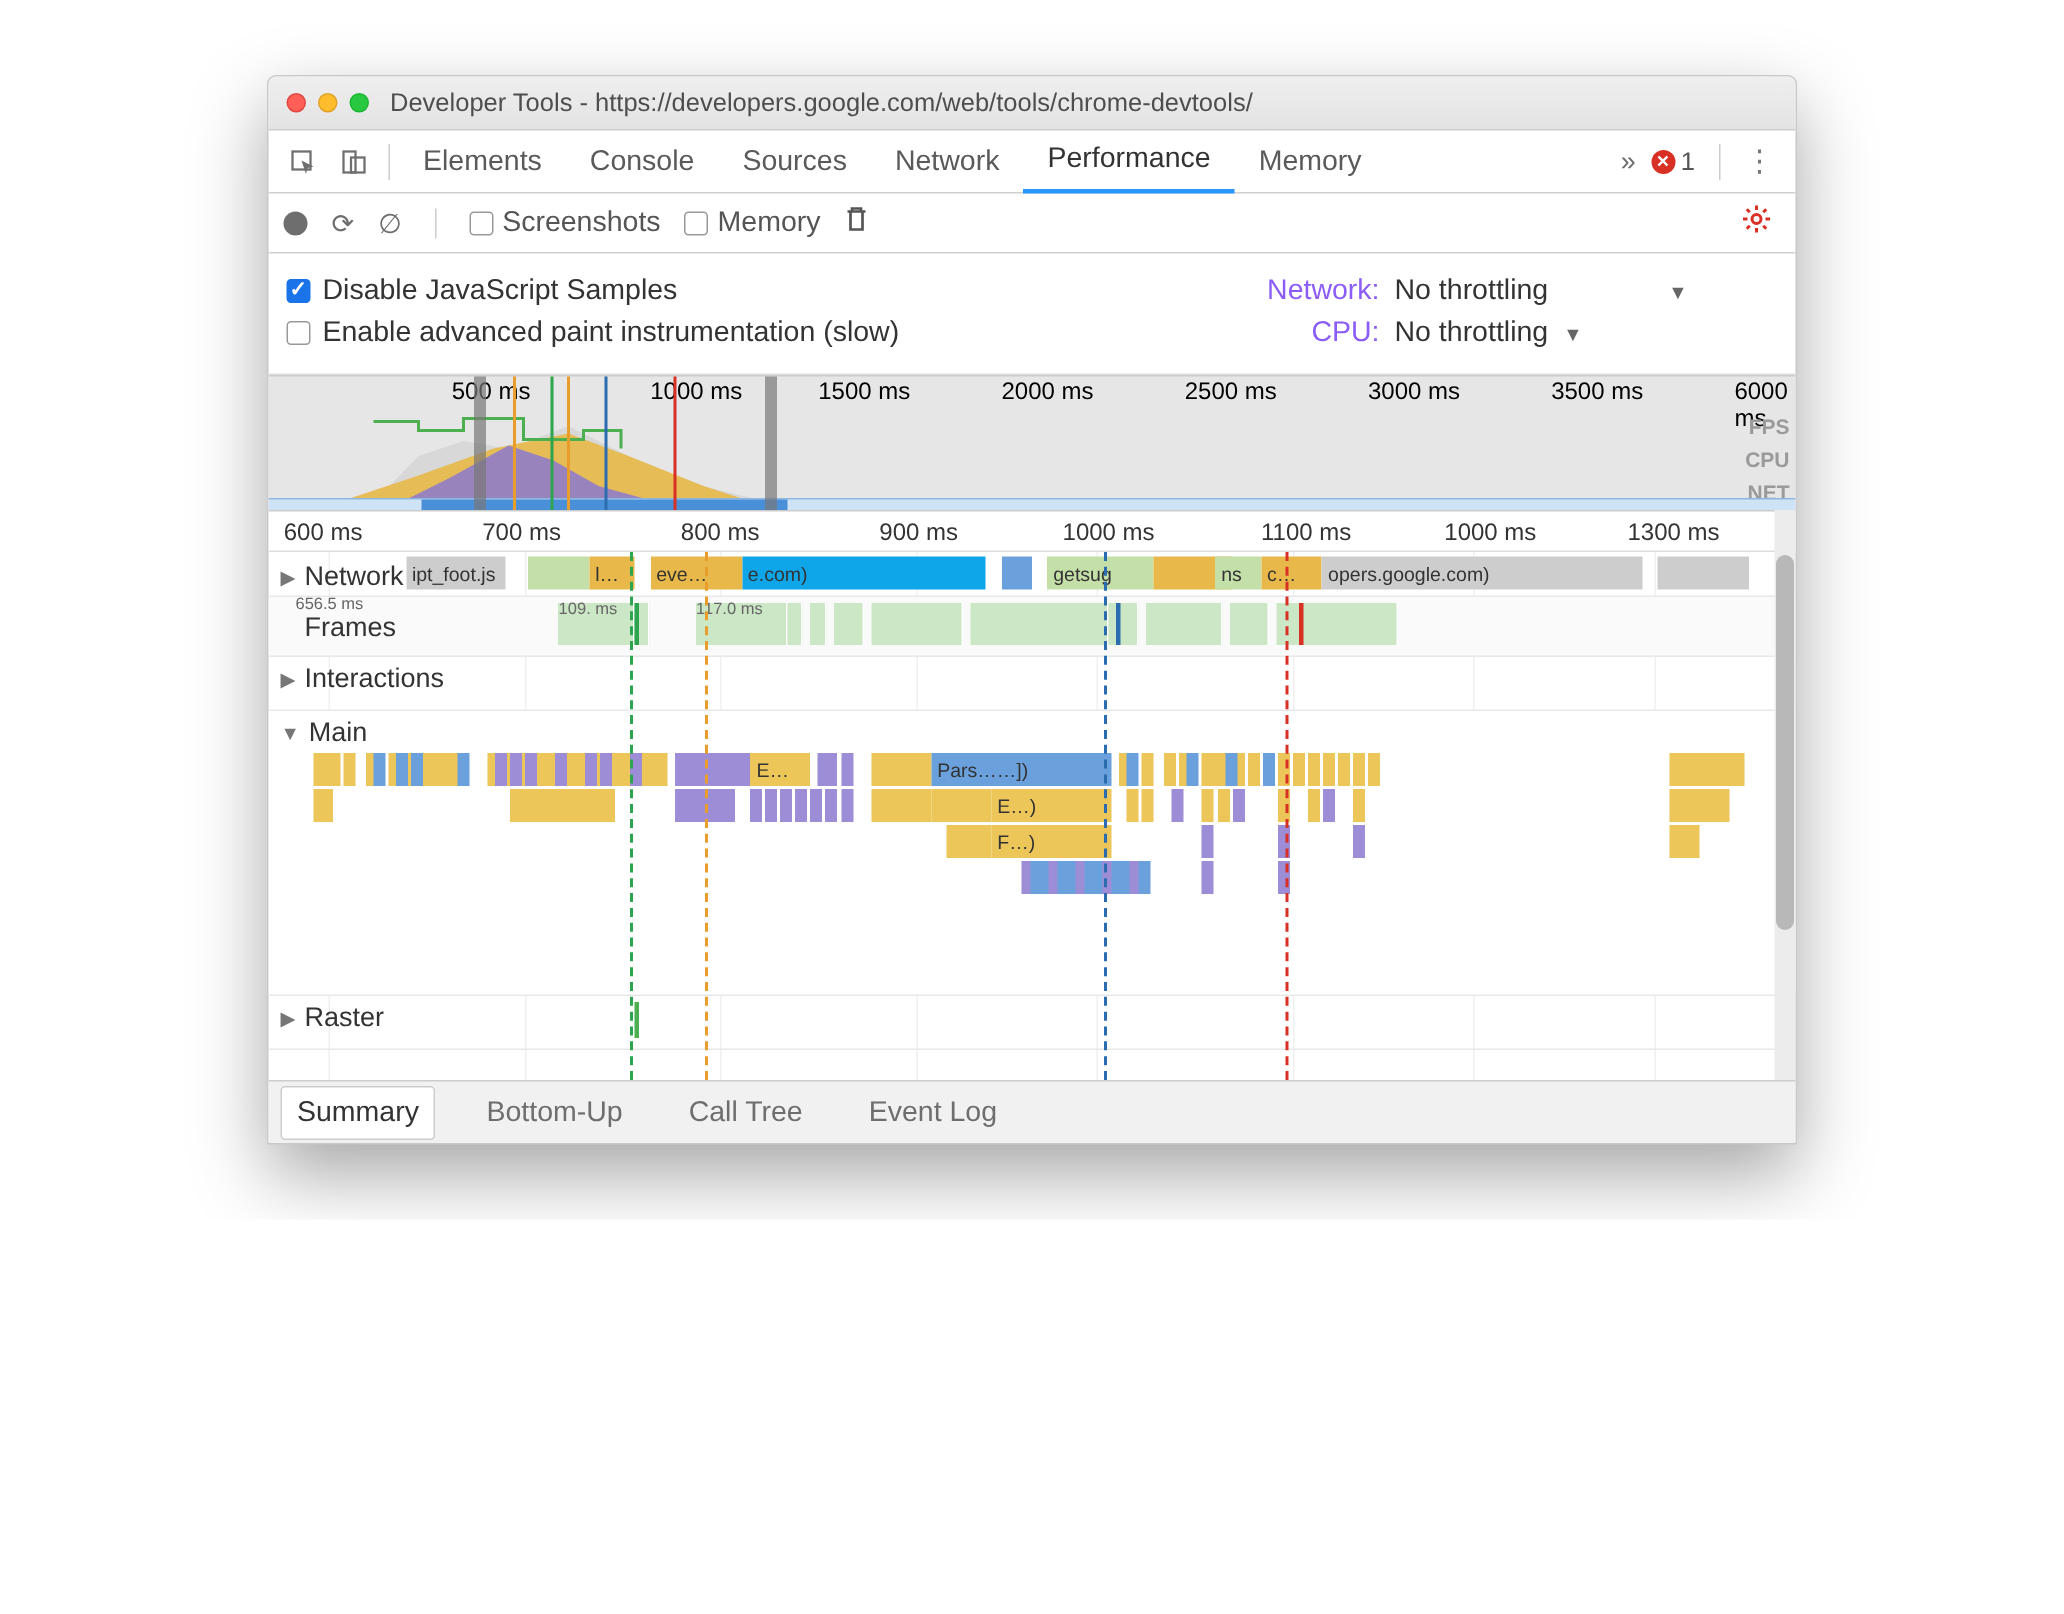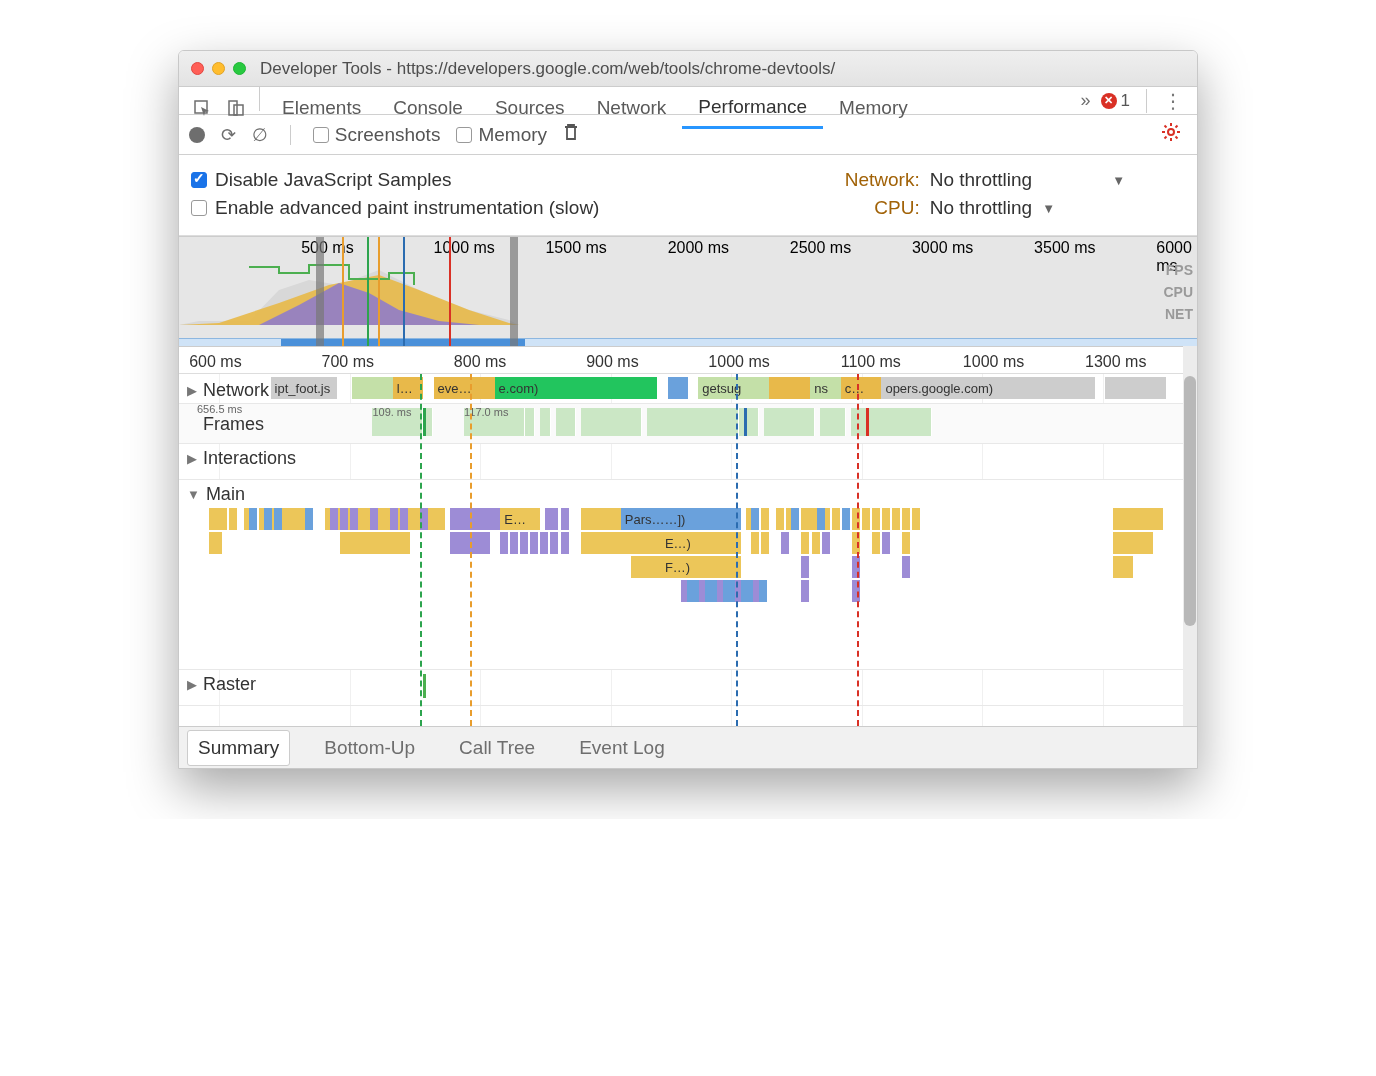--- a/index.html
+++ b/index.html
@@ -5,21 +5,21 @@
 * { box-sizing: border-box; margin: 0; padding: 0; font-family: -apple-system, BlinkMacSystemFont, "Segoe UI", Helvetica, Arial, sans-serif; }
 body { background: #fff; }
 .window { width: 1020px; margin: 50px auto; border: 1px solid #c8c8c8; border-radius: 6px 6px 0 0; box-shadow: 0 20px 50px rgba(0,0,0,0.35); background: #fff; overflow: hidden; }
 .titlebar { height: 36px; background: linear-gradient(#efefef,#e3e3e3); border-bottom: 1px solid #ccc; display: flex; align-items: center; padding: 0 12px; }
 .traffic { display: flex; gap: 8px; margin-right: 14px; }
 .traffic span { width: 13px; height: 13px; border-radius: 50%; display: inline-block; }
 .tl-close { background:#ff5f57; border:1px solid #e14640; }
 .tl-min { background:#ffbd2e; border:1px solid #e1a325; }
 .tl-max { background:#28c940; border:1px solid #1db634; }
 .titlebar-title { color:#4e4e4e; font-size:17px; white-space:nowrap; }
-.tabbar { height: 28px; border-bottom: 1px solid #d0d0d0; display:flex; padding: 0 6px; gap: 0; }
+.tabbar { height: 42px; border-bottom: 1px solid #d0d0d0; display:flex; align-items:center; padding: 0 6px; gap: 0; }
 .tb-icon { width: 34px; height: 42px; display:flex; align-items:center; justify-content:center; color:#6e6e6e; }
 .tb-sep { width:1px; height:24px; background:#ccc; margin:0 6px; }
 .tab { padding: 0 16px; height:42px; display:flex; align-items:center; color:#5a5a5a; cursor:pointer; font-size:19px; }
 .tab.active { color:#333; border-bottom:3px solid #2896ff; }
 .tabbar-right { margin-left:auto; display:flex; align-items:center; gap:10px; padding-right:8px; }
 .more-chev { color:#6e6e6e; font-size:18px; }
 .err-badge { display:flex; align-items:center; gap:4px; font-size:17px; color:#555; }
 .err-dot { width:16px; height:16px; border-radius:50%; background:#d93025; color:#fff; display:flex; align-items:center; justify-content:center; font-size:11px; font-weight:bold; }
 .kebab { color:#777; font-size:20px; }
 
@@ -31,46 +31,46 @@
 .chk-box { width:16px; height:16px; border:1px solid #999; border-radius:3px; background:#fff; }
 .trash { color:#555; font-size:18px; }
 .gear-right { margin-left:auto; color:#d93025; font-size:20px; padding-right:6px; }
 
 .settings { padding: 8px 12px 10px; border-bottom:1px solid #ddd; font-size:19px; color:#333; }
 .settings-row { display:flex; align-items:center; margin:6px 0; }
 .chk-box.checked { background:#1a73e8; border-color:#1a73e8; position:relative; }
 .chk-box.checked::after { content:"✓"; color:#fff; position:absolute; top:-3px; left:1px; font-size:14px; font-weight:bold; }
 .settings-label { margin-left:8px; }
 .settings-right { margin-left:auto; display:flex; align-items:center; gap:10px; padding-right:60px; }
-.sel-label { color:#a16207; }
+.sel-label { color:#8b5cf6; }
 .sel-val { color:#333; }
 .sel-caret { color:#666; font-size:13px; }
 
 
-.overview { position:relative; height:110px; background:#e6e6e6; border-top:1px solid #ccc; }
+.overview { position:relative; height:90px; background:#e6e6e6; border-top:1px solid #ccc; }
 .ov-tick { position:absolute; top:2px; }
 .ov-labels { position:absolute; right:4px; top:22px; text-align:right; font-size:14px; color:#9a9a9a; font-weight:bold; line-height:22px; }
 .ov-net { position:absolute; bottom:0; left:0; right:0; height:8px; background:#cfe3f7; border-top:1px solid #8db7e0; }
 .ov-handle { position:absolute; top:0; bottom:0; width:8px; background:rgba(120,120,120,.7); }
 .ov-svg { position:absolute; left:0; top:18px; width:340px; height:74px; }
 
 
 .timeline { position:relative; }
 .ruler { height:28px; border-top:1px solid #ccc; border-bottom:1px solid #ddd; background:#fff; position:relative; }
 .ruler-tick { position:absolute; top:6px; font-size:16px; color:#333; }
 .scroll-right { position:absolute; right:0; top:0; width:14px; background:#ececec; bottom:0; }
 .scroll-thumb { position:absolute; right:1px; width:12px; background:#b8b8b8; border-radius:6px; }
 
 .track { border-bottom:1px solid #e8e8e8; position:relative; overflow:hidden; }
 .track-head { display:flex; align-items:center; gap:6px; padding:4px 8px; font-size:18px; color:#333; }
 .disclosure { color:#777; font-size:13px; }
 
 .net-track { height:30px; }
 .net-bar { position:absolute; top:3px; height:22px; font-size:13px; display:flex; align-items:center; padding:0 4px; overflow:hidden; white-space:nowrap; color:#333; }
-.net-green { background:#22c55e; }
+.net-green { background:#0ea5e9; }
 .net-green-l { background:#c4e0a8; }
 .net-yellow { background:#e8b94a; }
 .net-gray { background:#cdcdcd; }
 .net-blue { background:#6aa1dc; }
 
 .frames-track { height:40px; background:#fafafa; }
 .frame-seg { position:absolute; top:4px; height:28px; background:#cbe7c5; border-right:1px solid #fff; }
 .frame-label { position:absolute; top:2px; font-size:11px; color:#666; }
 .vline { position:absolute; top:0; bottom:0; width:0; border-left:2px dashed; }
 .vline2 { position:absolute; top:0; bottom:0; width:2px; }

